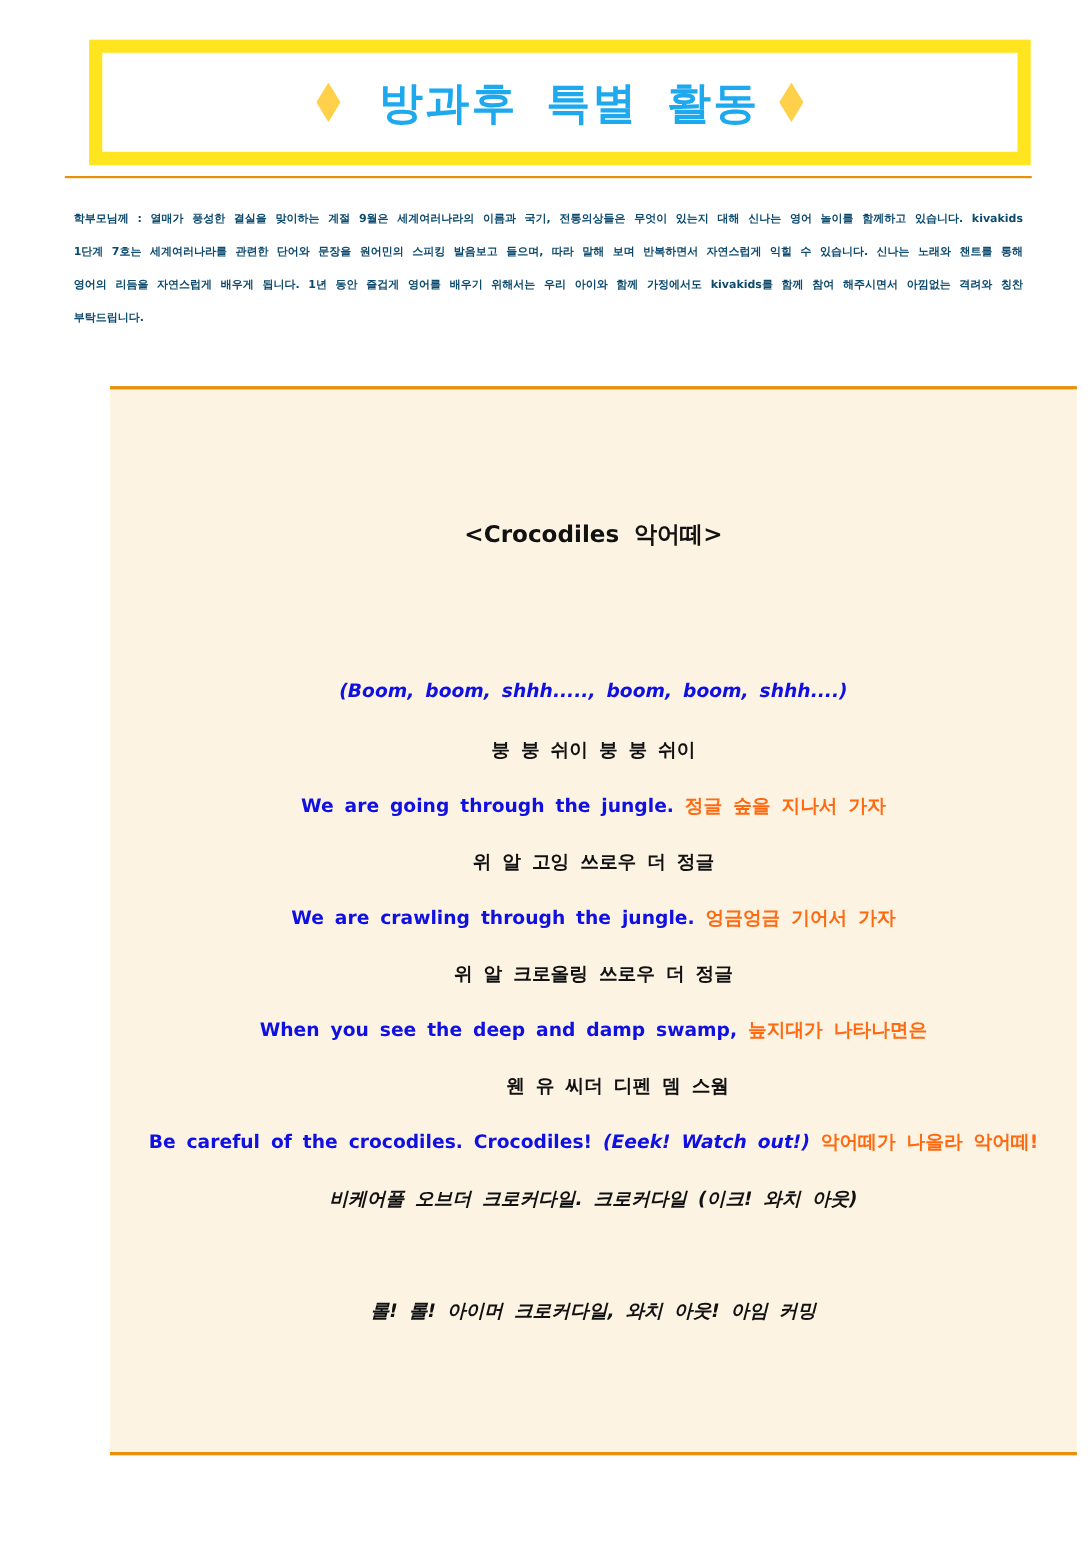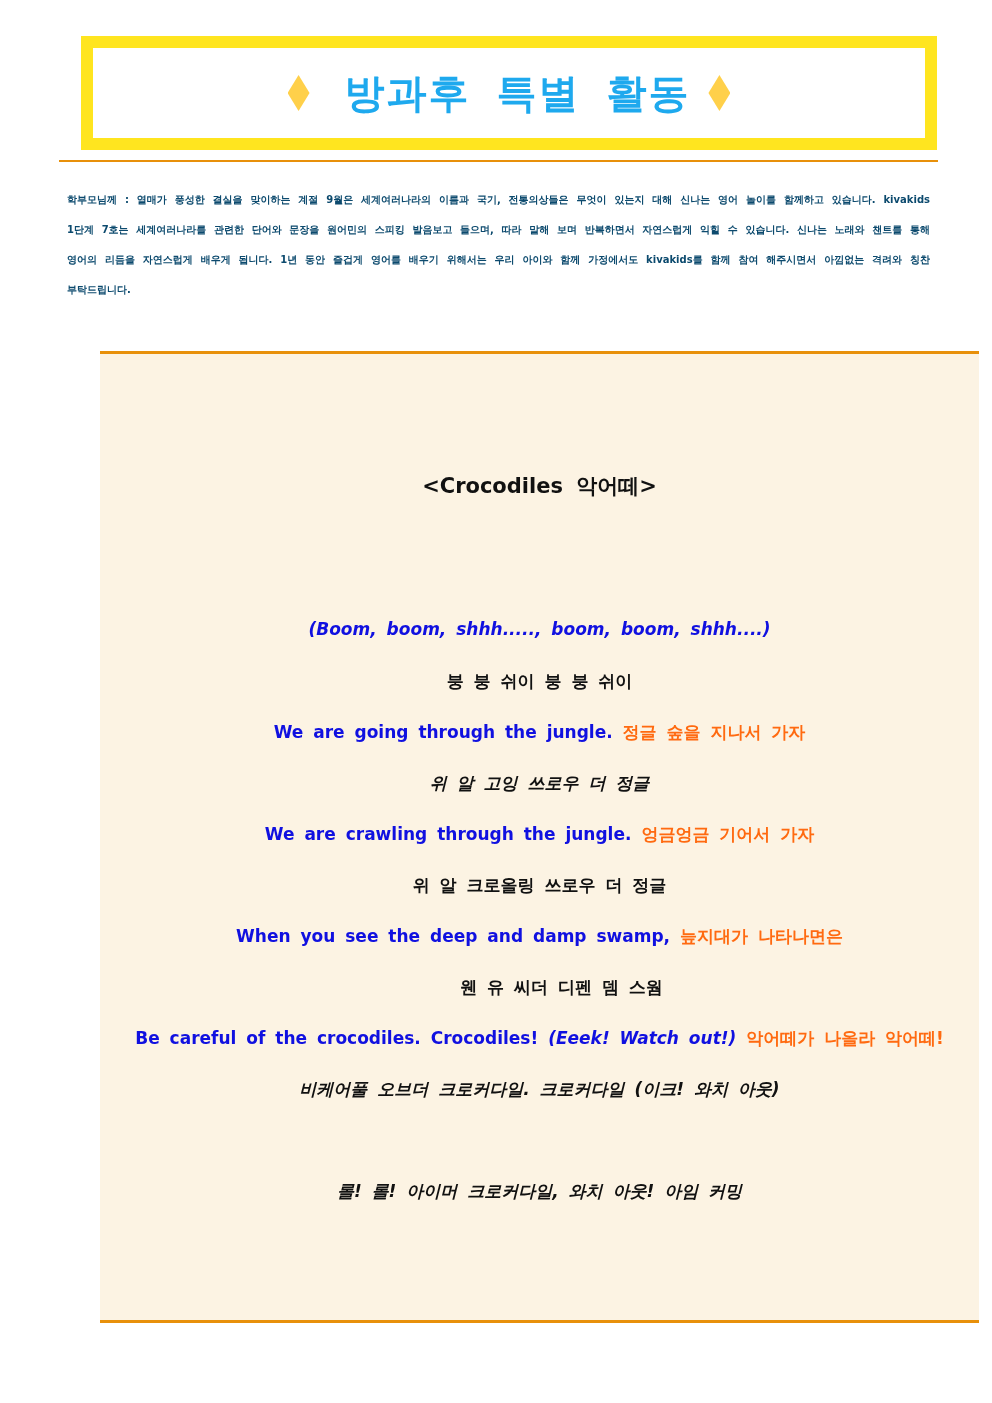--- a/index.html
+++ b/index.html
@@ -72,21 +72,21 @@
 
   <div class="lyric" style="top:265px;">
     <span class="blue italic">(Boom, boom, shhh....., boom, boom, shhh....)</span>
   </div>
   <div class="lyric black" style="top:316px;">붕 붕 쉬이 붕 붕 쉬이</div>
 
   <div class="lyric" style="top:367px;">
     <span class="blue">We are going through the jungle.</span>
     <span class="orange">정글 숲을 지나서 가자</span>
   </div>
-  <div class="lyric black" style="top:418px;font-style:italic;">위 알 고잉 쓰로우 더 정글</div>
+  <div class="lyric black" style="top:418px;">위 알 고잉 쓰로우 더 정글</div>
 
   <div class="lyric" style="top:469px;">
     <span class="blue">We are crawling through the jungle.</span>
     <span class="orange">엉금엉금 기어서 가자</span>
   </div>
   <div class="lyric black" style="top:520px;">위 알 크로올링  쓰로우 더 정글</div>
 
   <div class="lyric" style="top:571px;">
     <span class="blue">When you see the deep and damp swamp,</span>
     <span class="orange">늪지대가 나타나면은</span>

